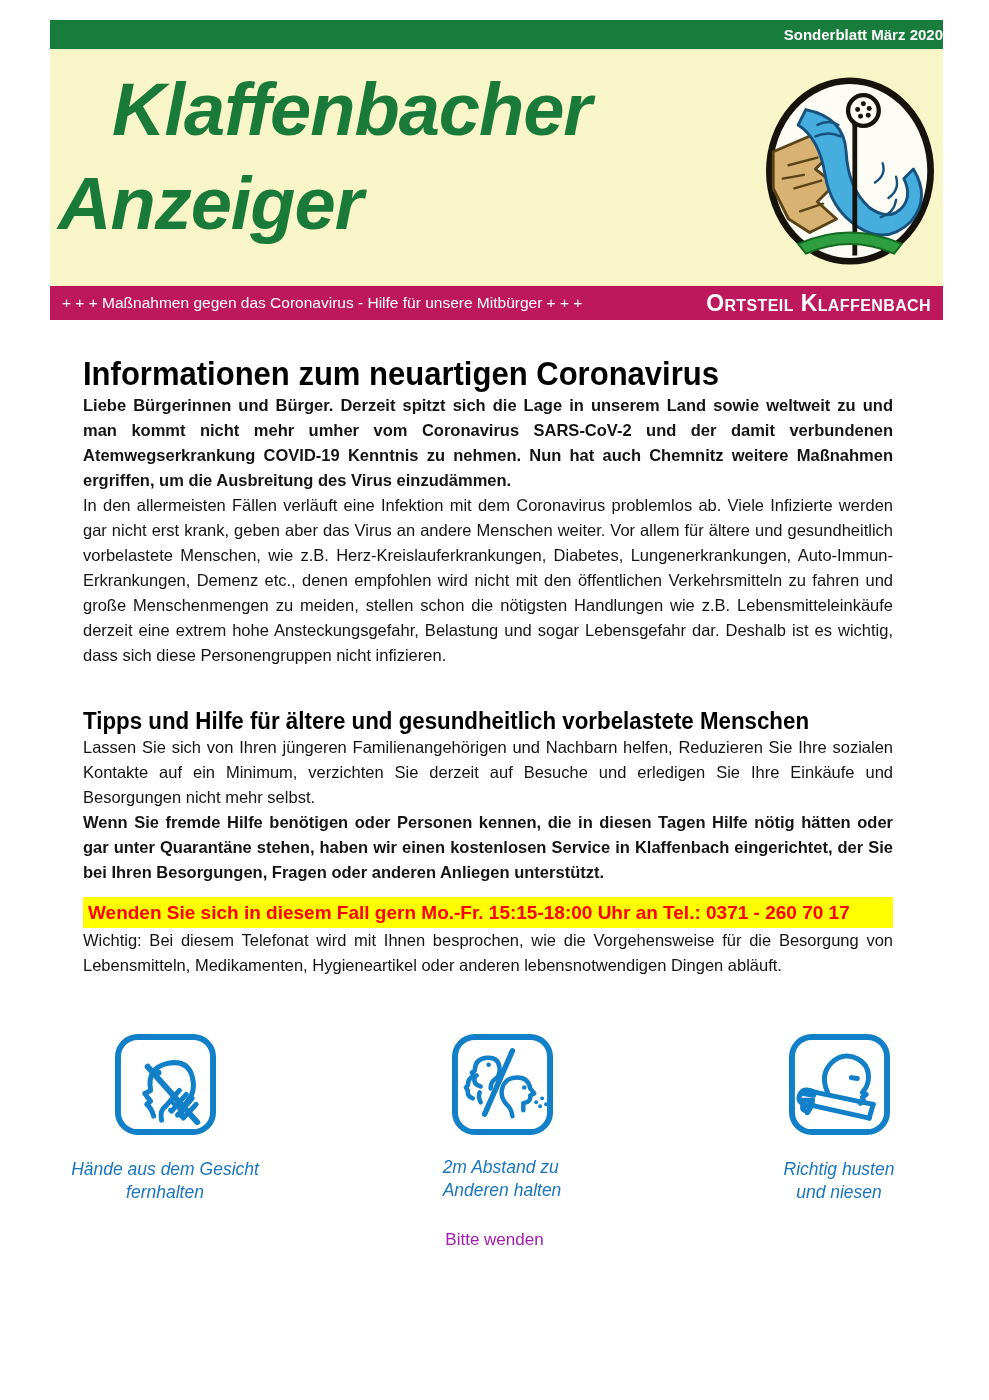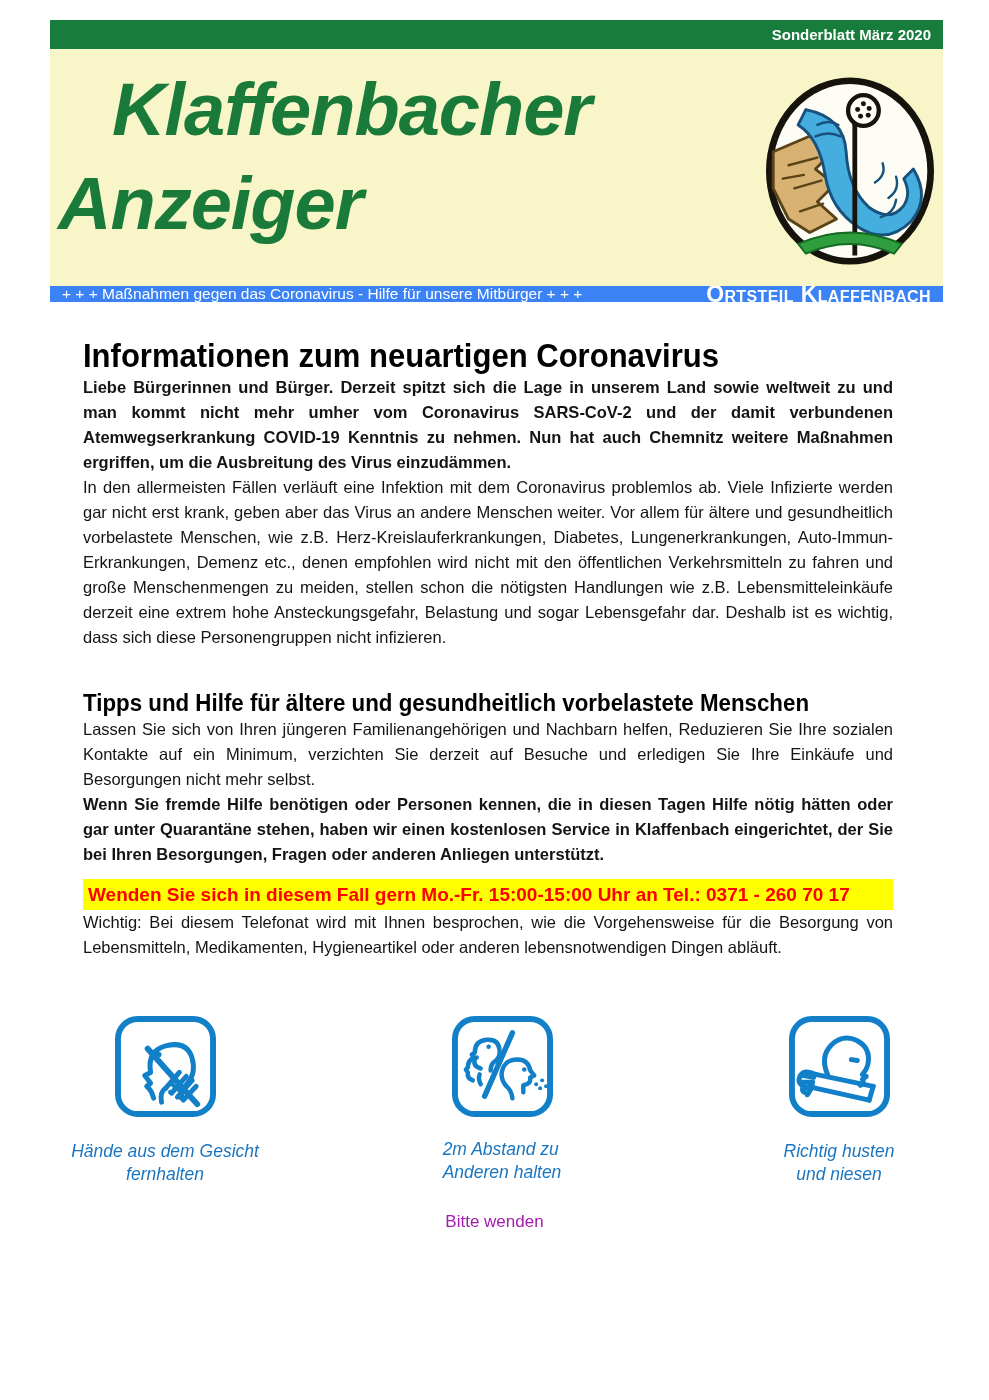--- a/index.html
+++ b/index.html
@@ -4,33 +4,33 @@
 <style>
   html,body{margin:0;padding:0;background:#ffffff;}
   .page{
     position:relative;width:989px;height:1400px;background:#ffffff;
     font-family:"Liberation Sans",sans-serif;color:#111;overflow:hidden;
   }
   .frame{margin:20px 46px 0 50px;width:893px;}
   
   .edition-bar{
     height:29px;background:#187c3c;color:#fff;display:flex;align-items:center;
-    justify-content:flex-end;padding-right:12px;box-sizing:border-box;
+    justify-content:flex-end;box-sizing:border-box;
     font-size:15px;font-weight:bold;
   }
   
   .masthead{position:relative;height:237px;background:#f8f5c8;}
   .masthead-title{padding:14px 0 0 0;line-height:94px;
     font-style:italic;font-weight:bold;color:#1a7a3a;}
   .masthead-title .t1{display:block;font-size:74px;padding-left:62px;letter-spacing:-1px;}
   .masthead-title .t2{display:block;font-size:74px;padding-left:8px;letter-spacing:-1px;}
   .crest{position:absolute;top:26px;right:0px;width:186px;height:192px;}
   
   .ticker-bar{
-    height:16px;background:#3b82f6;color:#fff;display:flex;align-items:center;
+    height:34px;background:#be185d;color:#fff;display:flex;align-items:center;
     justify-content:space-between;padding:0 12px;box-sizing:border-box;
   }
   .ticker-text{font-size:15.5px;}
   .district{font-weight:bold;font-variant:small-caps;font-size:23px;letter-spacing:.4px;}
   
   .article{margin-left:83px;width:810px;}
   .headline{
     margin:35px 0 0 0;font-size:33px;font-weight:bold;color:#000;
     transform:scaleX(.94);transform-origin:left;white-space:nowrap;
   }
@@ -105,21 +105,21 @@
     </div>
   </div>
 
   <div class="article">
     <h1 class="headline">Informationen zum neuartigen Coronavirus</h1>
     <p class="body-text p-intro">Liebe Bürgerinnen und Bürger. Derzeit spitzt sich die Lage in unserem Land sowie weltweit zu und man kommt nicht mehr umher vom Coronavirus SARS-CoV-2 und der damit verbundenen Atemwegserkrankung COVID-19 Kenntnis zu nehmen. Nun hat auch Chemnitz weitere Maßnahmen ergriffen, um die Ausbreitung des Virus einzudämmen.</p>
     <p class="body-text p-infection">In den allermeisten Fällen verläuft eine Infektion mit dem Coronavirus problemlos ab. Viele Infizierte werden gar nicht erst krank, geben aber das Virus an andere Menschen weiter. Vor allem für ältere und gesundheitlich vorbelastete Menschen, wie z.B. Herz-Kreislauferkrankungen, Diabetes, Lungenerkrankungen, Auto-Immun-Erkrankungen, Demenz etc., denen empfohlen wird nicht mit den öffentlichen Verkehrsmitteln zu fahren und große Menschenmengen zu meiden, stellen schon die nötigsten Handlungen wie z.B. Lebensmitteleinkäufe derzeit eine extrem hohe Ansteckungsgefahr, Belastung und sogar Lebensgefahr dar. Deshalb ist es wichtig, dass sich diese Personengruppen nicht infizieren.</p>
     <h2 class="subheading">Tipps und Hilfe für ältere und gesundheitlich vorbelastete Menschen</h2>
     <p class="body-text p-tips">Lassen Sie sich von Ihren jüngeren Familienangehörigen und Nachbarn helfen, Reduzieren Sie Ihre sozialen Kontakte auf ein Minimum, verzichten Sie derzeit auf Besuche und erledigen Sie Ihre Einkäufe und Besorgungen nicht mehr selbst.</p>
     <p class="body-text p-alert">Wenn Sie fremde Hilfe benötigen oder Personen kennen, die in diesen Tagen Hilfe nötig hätten oder gar unter Quarantäne stehen, haben wir einen kostenlosen Service in Klaffenbach eingerichtet, der Sie bei Ihren Besorgungen, Fragen oder anderen Anliegen unterstützt.</p>
-    <div class="hotline">Wenden Sie sich in diesem Fall gern Mo.-Fr. 15:00-15:00 Uhr an Tel.: 0371 - 260 70 17</div>
+    <div class="hotline">Wenden Sie sich in diesem Fall gern Mo.-Fr. 15:15-18:00 Uhr an Tel.: 0371 - 260 70 17</div>
     <p class="body-text p-note">Wichtig: Bei diesem Telefonat wird mit Ihnen besprochen, wie die Vorgehensweise für die Besorgung von Lebensmitteln, Medikamenten, Hygieneartikel oder anderen lebensnotwendigen Dingen abläuft.</p>
   </div>
 
   <div class="hygiene-row">
 
 
     <div class="hyg-col">
       <svg class="hyg-icon" viewBox="0 0 104 104">
         <rect class="frame-rect" x="4" y="4" width="96" height="96" rx="20"></rect>
         <path class="ln" d="M40 84 Q38 76 33 72 L37 69 L31 61 L37 58 Q33 36 53 31 Q74 26 79 44 Q83 59 74 69 Q68 76 68 84"></path>

